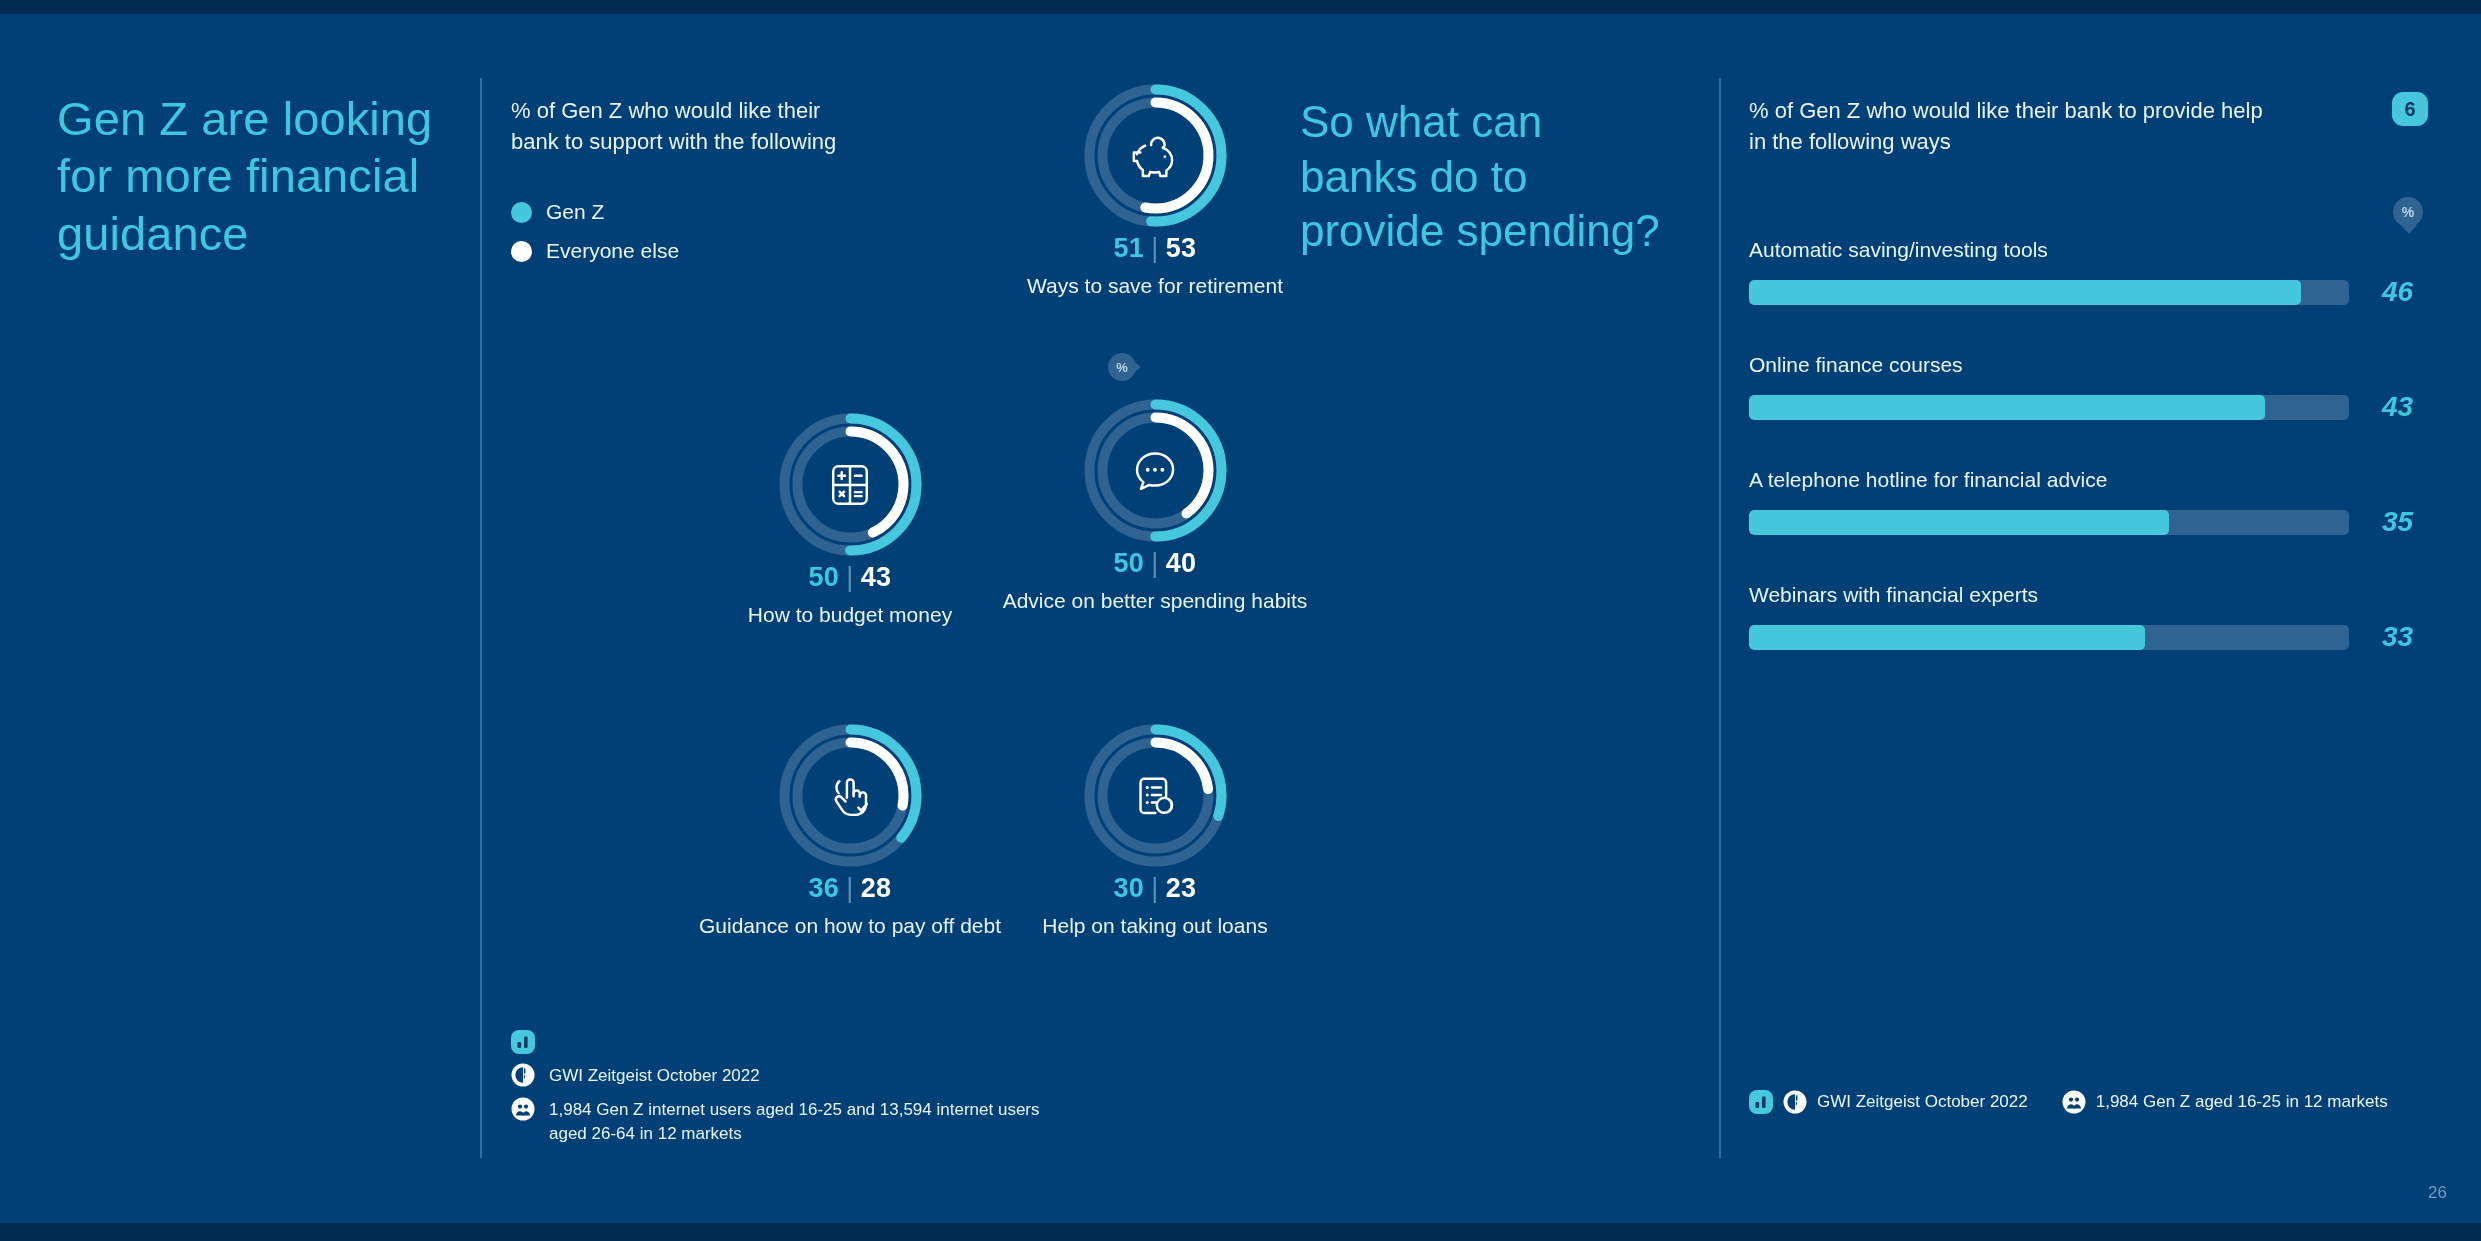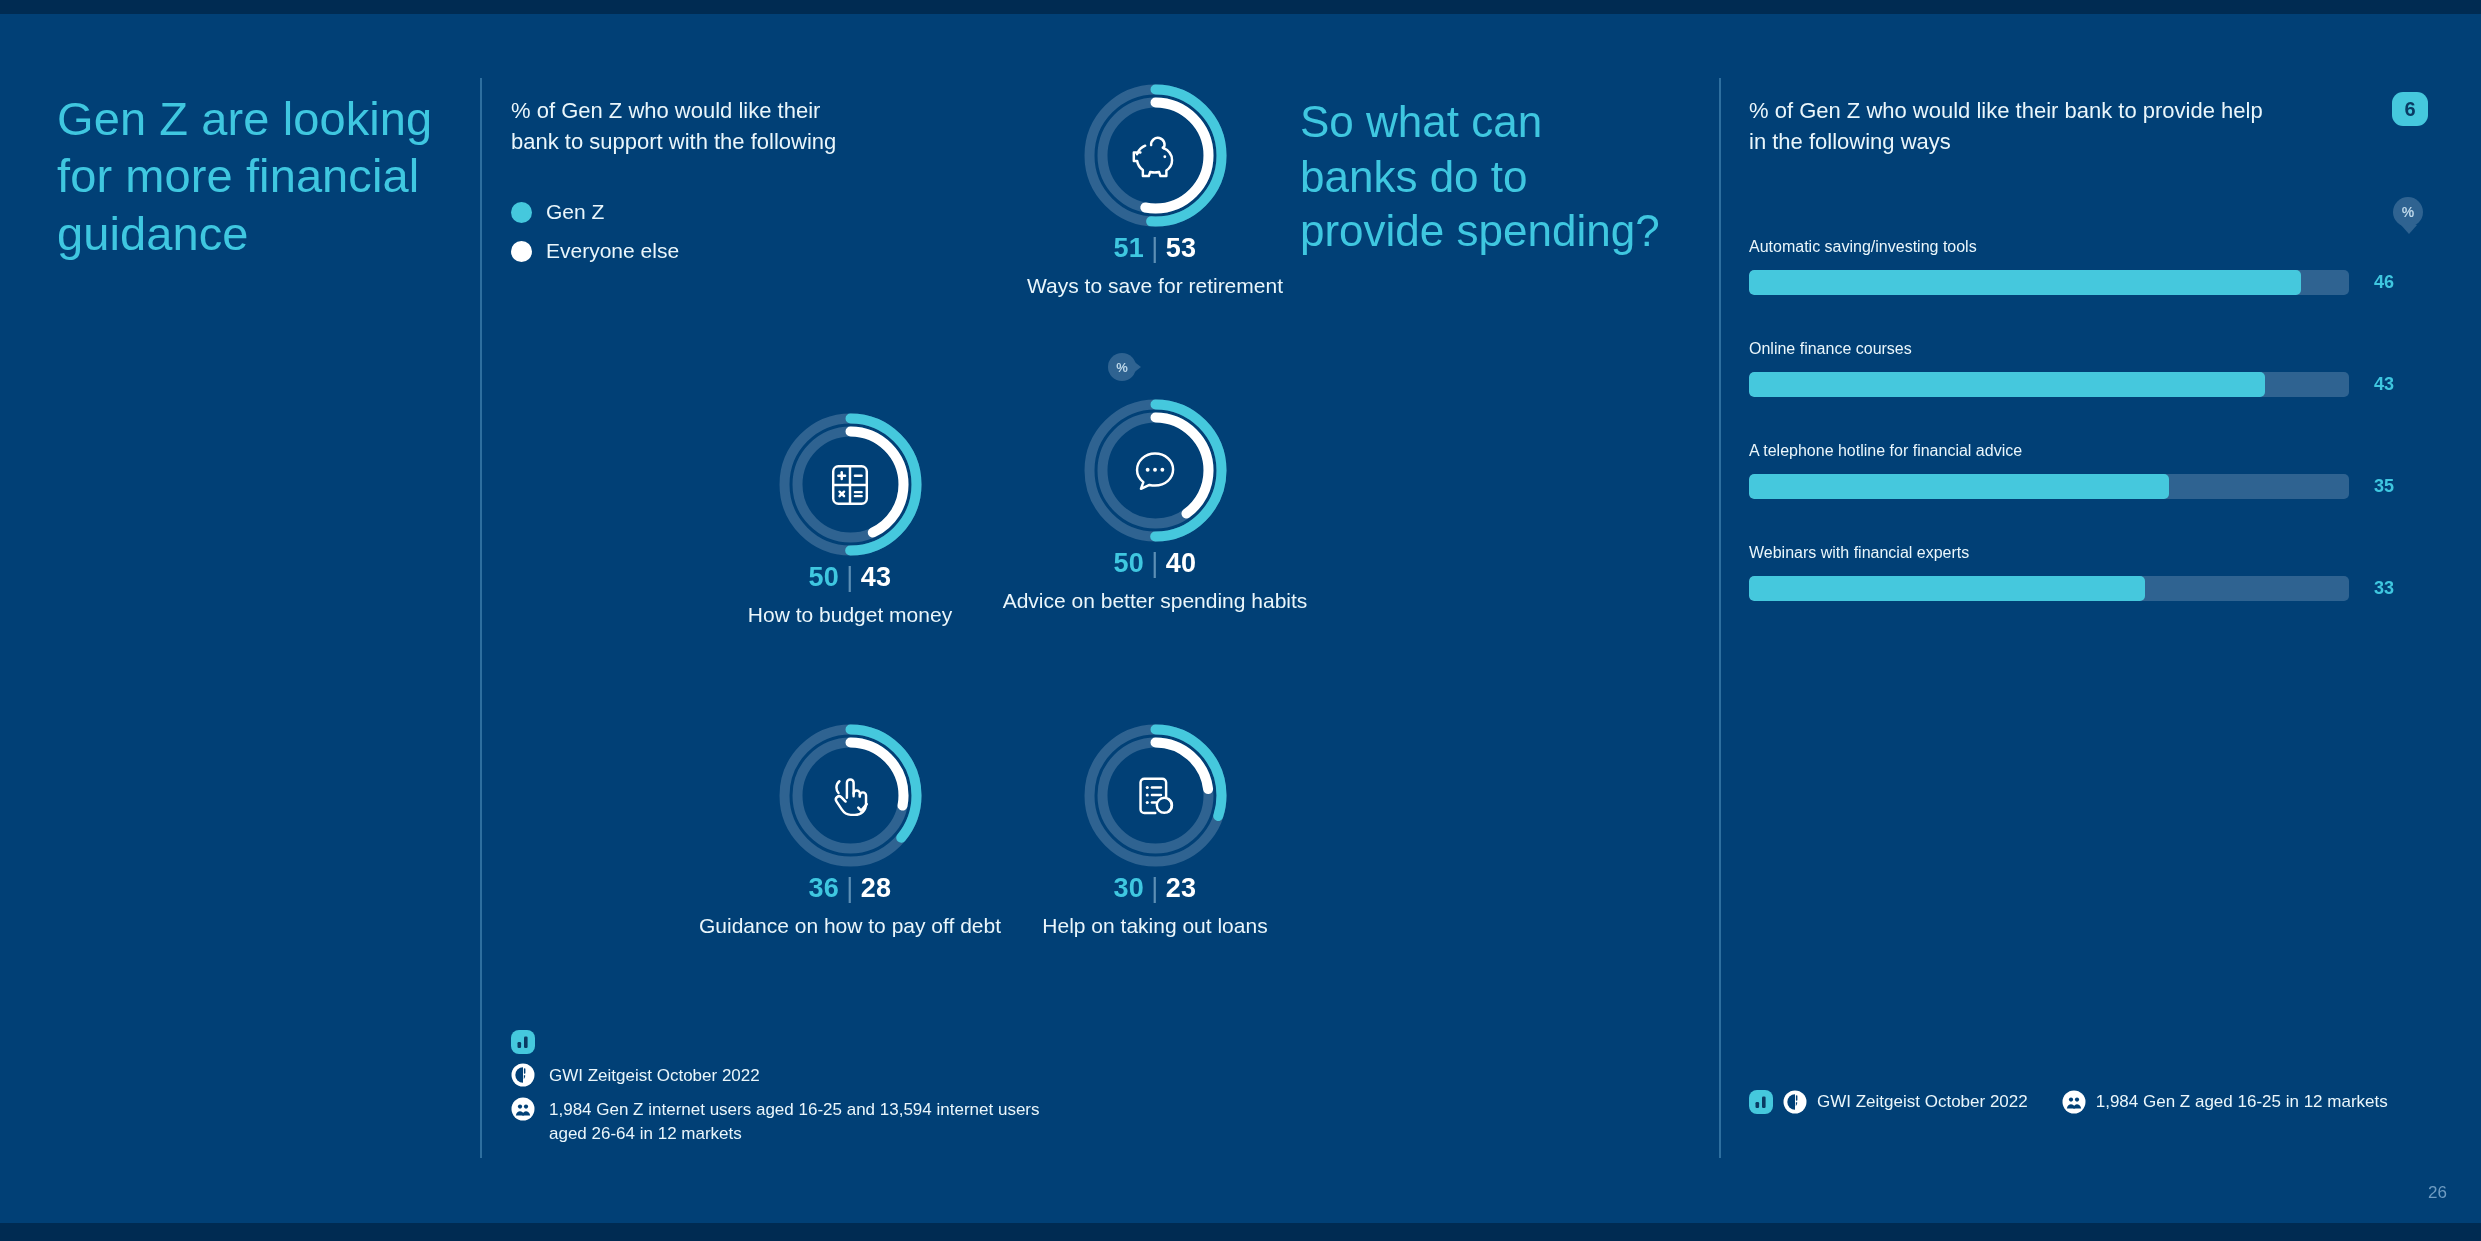--- a/index.html
+++ b/index.html
@@ -114,28 +114,28 @@
     display:flex; align-items:center; justify-content:center;
   }
   .pct-pin-down .tip {
     width:0; height:0; margin:-2px auto 0 auto;
     border-left:8px solid transparent; border-right:8px solid transparent;
     border-top:9px solid #2f6391;
   }
 
   .bars { position:absolute; left:1749px; top:238px; width:700px; }
   .bar-row { margin-bottom:45px; position:relative; }
-  .bar-label { font-size:16px; font-weight:300; color:#eaf6fb; margin-bottom:14px; }
+  .bar-label { font-size:21px; font-weight:300; color:#eaf6fb; margin-bottom:14px; }
   .bar-line { display:flex; align-items:center; }
   .bar-track {
     position:relative; width:600px; height:25px;
     border-radius:5px; background:#2f6391; overflow:hidden;
   }
   .bar-fill { position:absolute; left:0; top:0; bottom:0; border-radius:5px; background:#45c8dd; }
-  .bar-value { margin-left:25px; font-size:18px; font-weight:700; color:#3fc7e0; min-width:40px; }
+  .bar-value { margin-left:33px; font-size:28px; font-weight:700; color:#3fc7e0; min-width:40px;font-style:italic; }
 
   
   .footer-left { position:absolute; left:511px; top:1030px; width:560px; }
   .f-row { display:flex; align-items:flex-start; margin-bottom:9px; }
   .f-ico { width:24px; height:24px; flex:none; margin-right:14px; }
   .f-ico svg { display:block; width:24px; height:24px; }
   .f-txt { font-size:17px; font-weight:300; line-height:1.42; color:#eaf6fb; padding-top:1px; }
 
   .footer-right {
     position:absolute; left:1749px; top:1090px;

